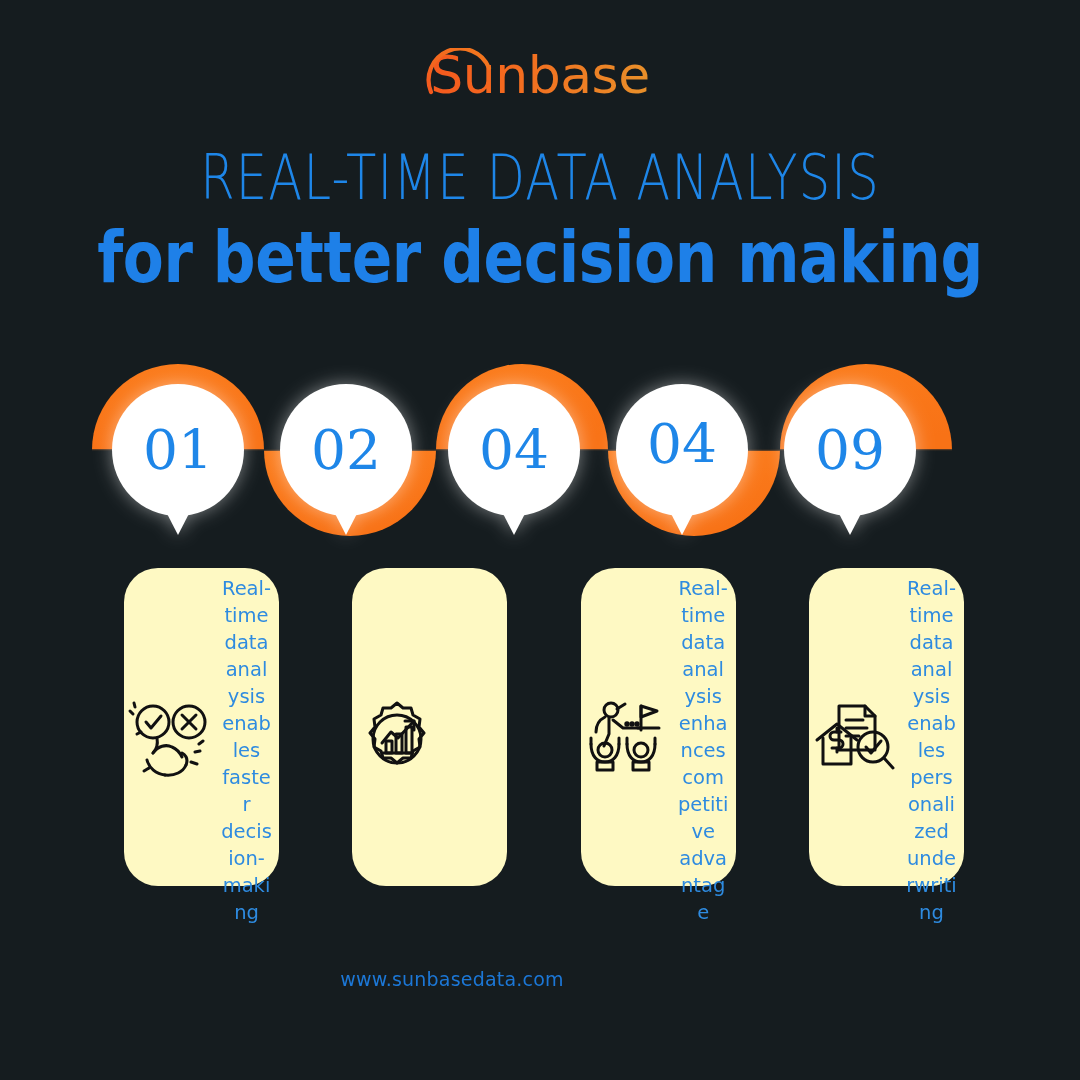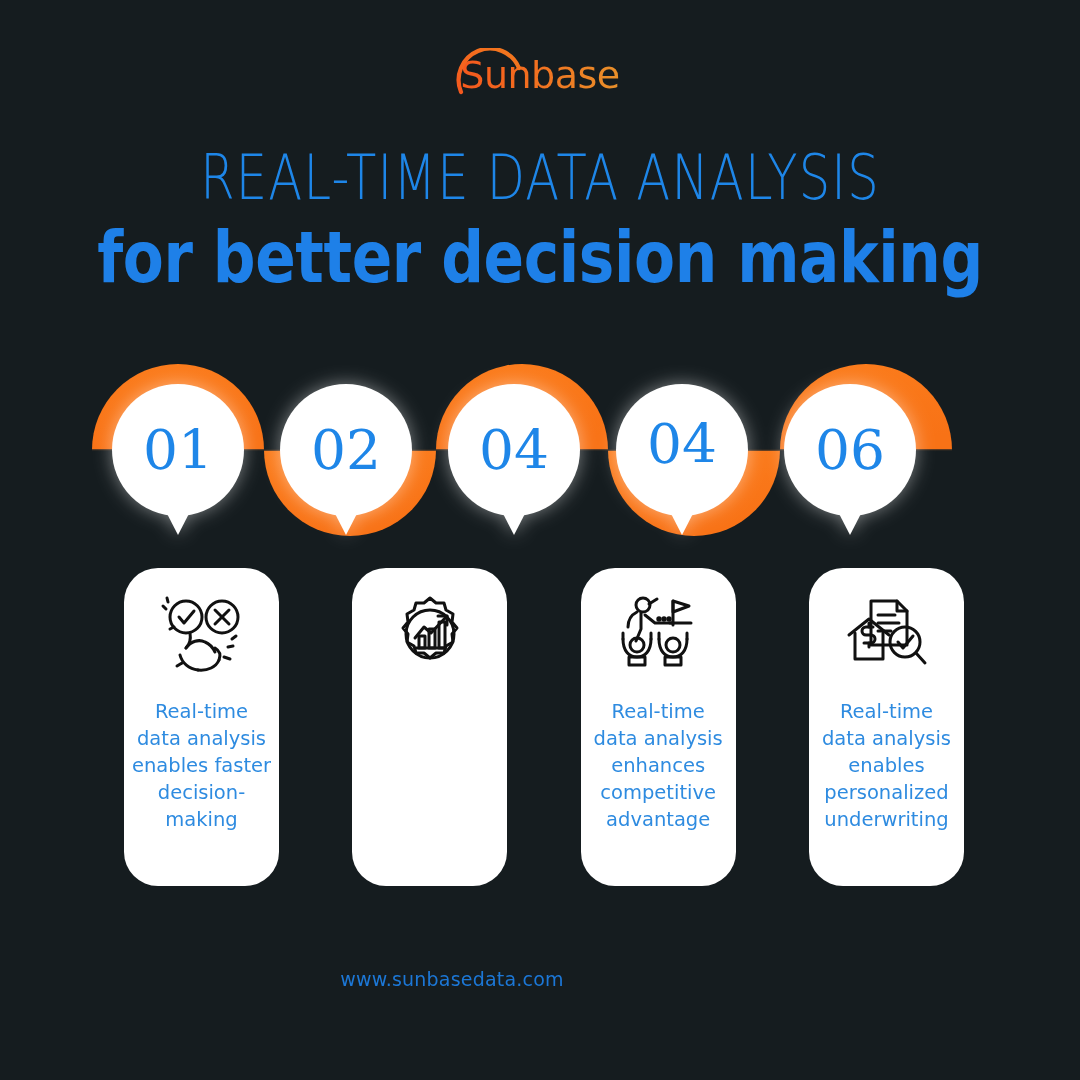--- a/index.html
+++ b/index.html
@@ -25,21 +25,21 @@
     text-align:center;
     height:60px;
   }
   .logo-inner {
     position:relative;
     display:inline-block;
     height:56px;
   }
   .logo-text {
     font-family:"DejaVu Sans", sans-serif;
-    font-size:38px;
+    font-size:52px;
     font-weight:400;
     letter-spacing:-0.5px;
     background:linear-gradient(95deg,#F4581E 0%,#F4691E 35%,#E8912A 100%);
     -webkit-background-clip:text;
     background-clip:text;
     color:transparent;
     -webkit-text-fill-color:transparent;
     line-height:50px;
   }
   .logo-arc {
@@ -104,24 +104,24 @@
   #cards {
     position:absolute;
     left:124px; top:568px;
     width:840px; height:320px;
     display:flex;
     justify-content:space-between;
   }
   .card {
     width:155px;
     height:318px;
-    background:#ffffff;
+    background:#fef9c3;
     border-radius:34px;
     display:flex;
-    flex-direction:column;
+    flex-direction:row;
     align-items:center;
     padding-top:24px;
   }
   .card-icon {
     width:90px; height:84px;
     display:flex;
     align-items:center;
     justify-content:center;
     flex:0 0 auto;
   }
@@ -222,21 +222,21 @@
     <div class="pin" style="left:280px; top:64px;">
       <div class="pin-num">02</div>
     </div>
     <div class="pin" style="left:448px; top:64px;">
       <div class="pin-num">04</div>
     </div>
     <div class="pin" style="left:616px; top:58px;">
       <div class="pin-num">04</div>
     </div>
     <div class="pin" style="left:784px; top:64px;">
-      <div class="pin-num">06</div>
+      <div class="pin-num">09</div>
     </div>
   </div>
 
   <div id="cards">
 
     <div class="card">
       <div class="card-icon">
         <svg width="84" height="78" viewBox="0 0 84 78" fill="none" stroke="#111" stroke-width="3" stroke-linecap="round" stroke-linejoin="round">
           <circle cx="26" cy="22" r="16"></circle>
           <polyline points="19,22 24,28 34,16"></polyline>

